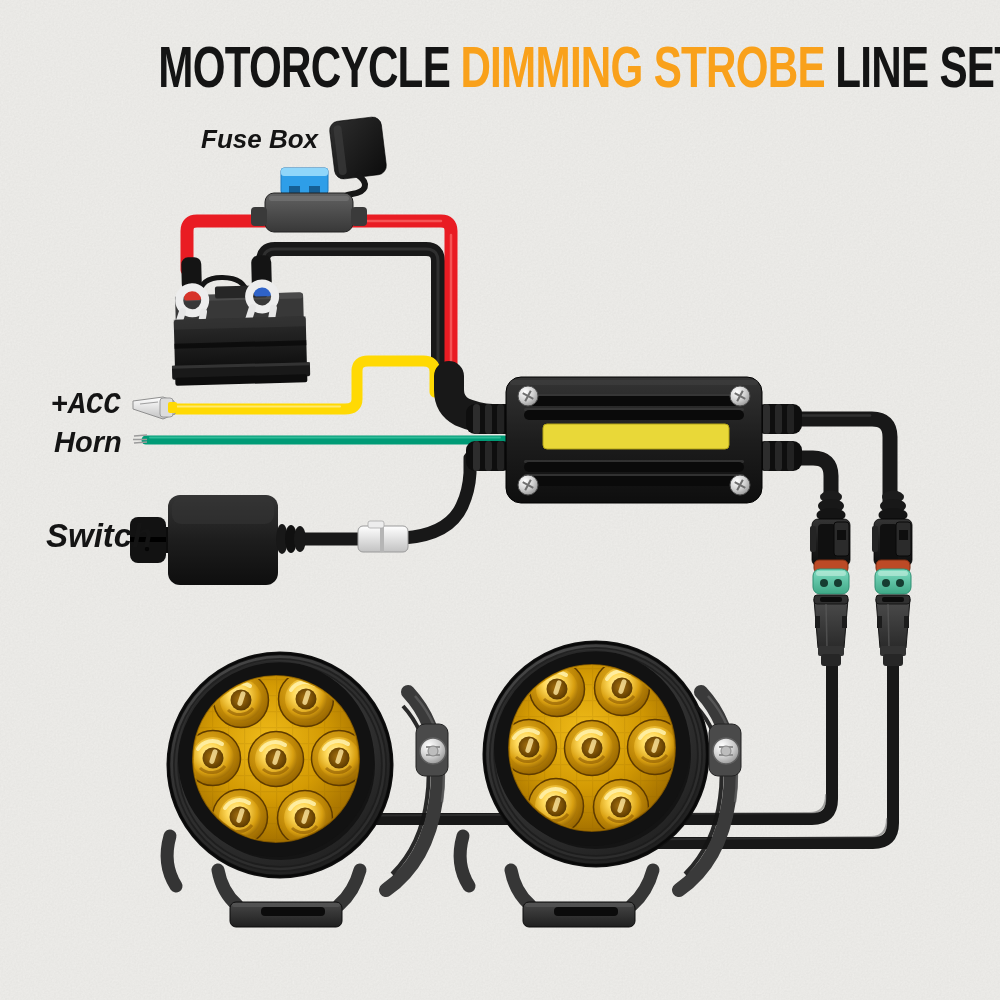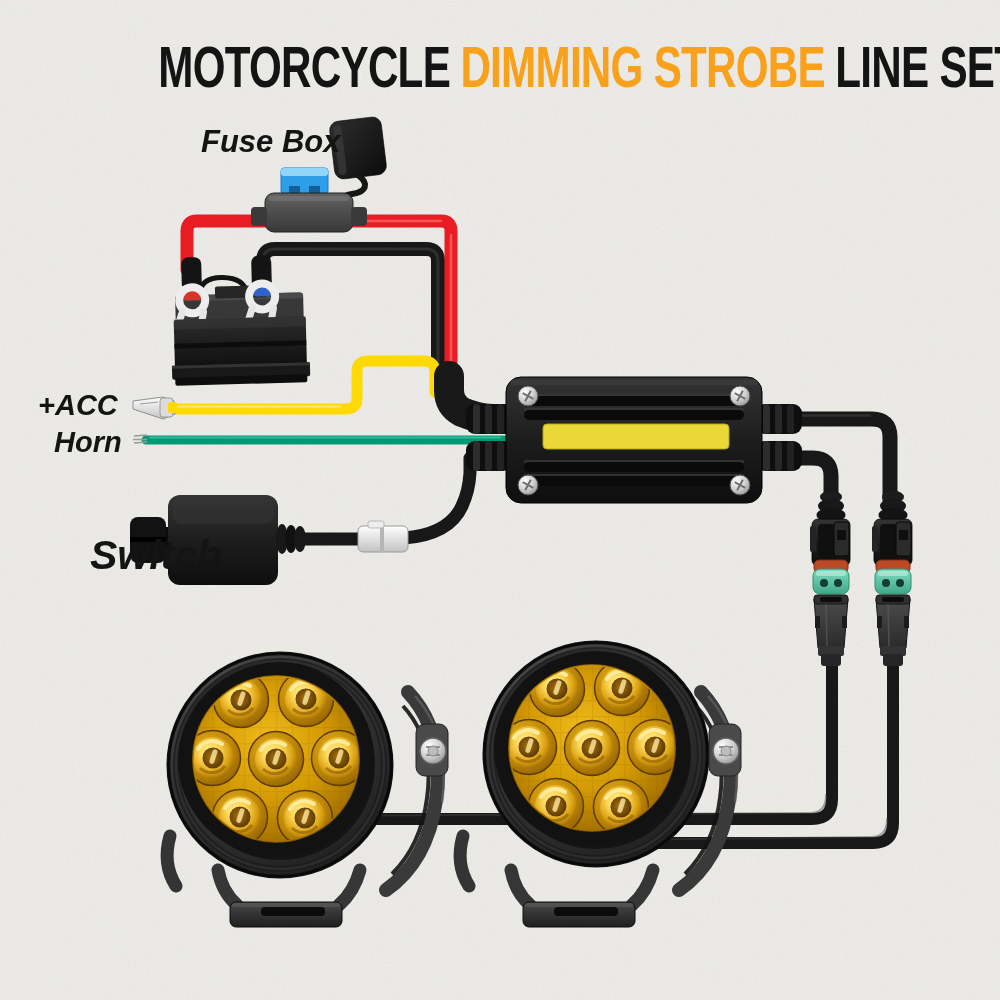--- a/index.html
+++ b/index.html
@@ -5,24 +5,24 @@
   html,body{margin:0;padding:0;}
   body{font-family:"Liberation Sans",sans-serif;background:#e9e8e6;}
   .stage{position:relative;width:1000px;height:1000px;overflow:hidden;background:#f2f1ee;}
   .stage svg.diagram{position:absolute;left:0;top:0;}
   .title{position:absolute;top:34px;left:0;width:1000px;text-align:center;white-space:nowrap;}
   .title-inner{display:inline-block;font-weight:900;font-size:57px;letter-spacing:-1px;
     transform:scaleX(0.74);transform-origin:50% 50%;color:#141414;}
   .title-inner .accent{color:#F9A11B;}
   .title-inner span{margin:0 7px;}
   .lbl{position:absolute;color:#141414;font-weight:bold;font-style:italic;white-space:nowrap;}
-  .lbl-fuse{left:201px;top:124px;font-size:31px;}
-  .lbl-acc{left:38px;top:389px;font-size:29px;}
+  .lbl-fuse{left:201px;top:124px;font-size:26px;}
+  .lbl-acc{left:51px;top:389px;font-size:29px;font-family:Liberation Mono, monospace;}
   .lbl-horn{left:54px;top:426px;font-size:29px;}
-  .lbl-switch{left:46px;top:532px;font-size:41px;margin-left:44px;}
+  .lbl-switch{left:46px;top:517px;font-size:33px;}
 </style>
 </head>
 <body>
 
 <div class="stage">
 
 <svg class="diagram" width="1000" height="1000" viewBox="0 0 1000 1000" xmlns="http://www.w3.org/2000/svg">
 <defs>
   <filter id="paperNoise" x="0" y="0" width="100%" height="100%">
     <feTurbulence type="fractalNoise" baseFrequency="0.55" numOctaves="3" stitchTiles="stitch"></feTurbulence>

